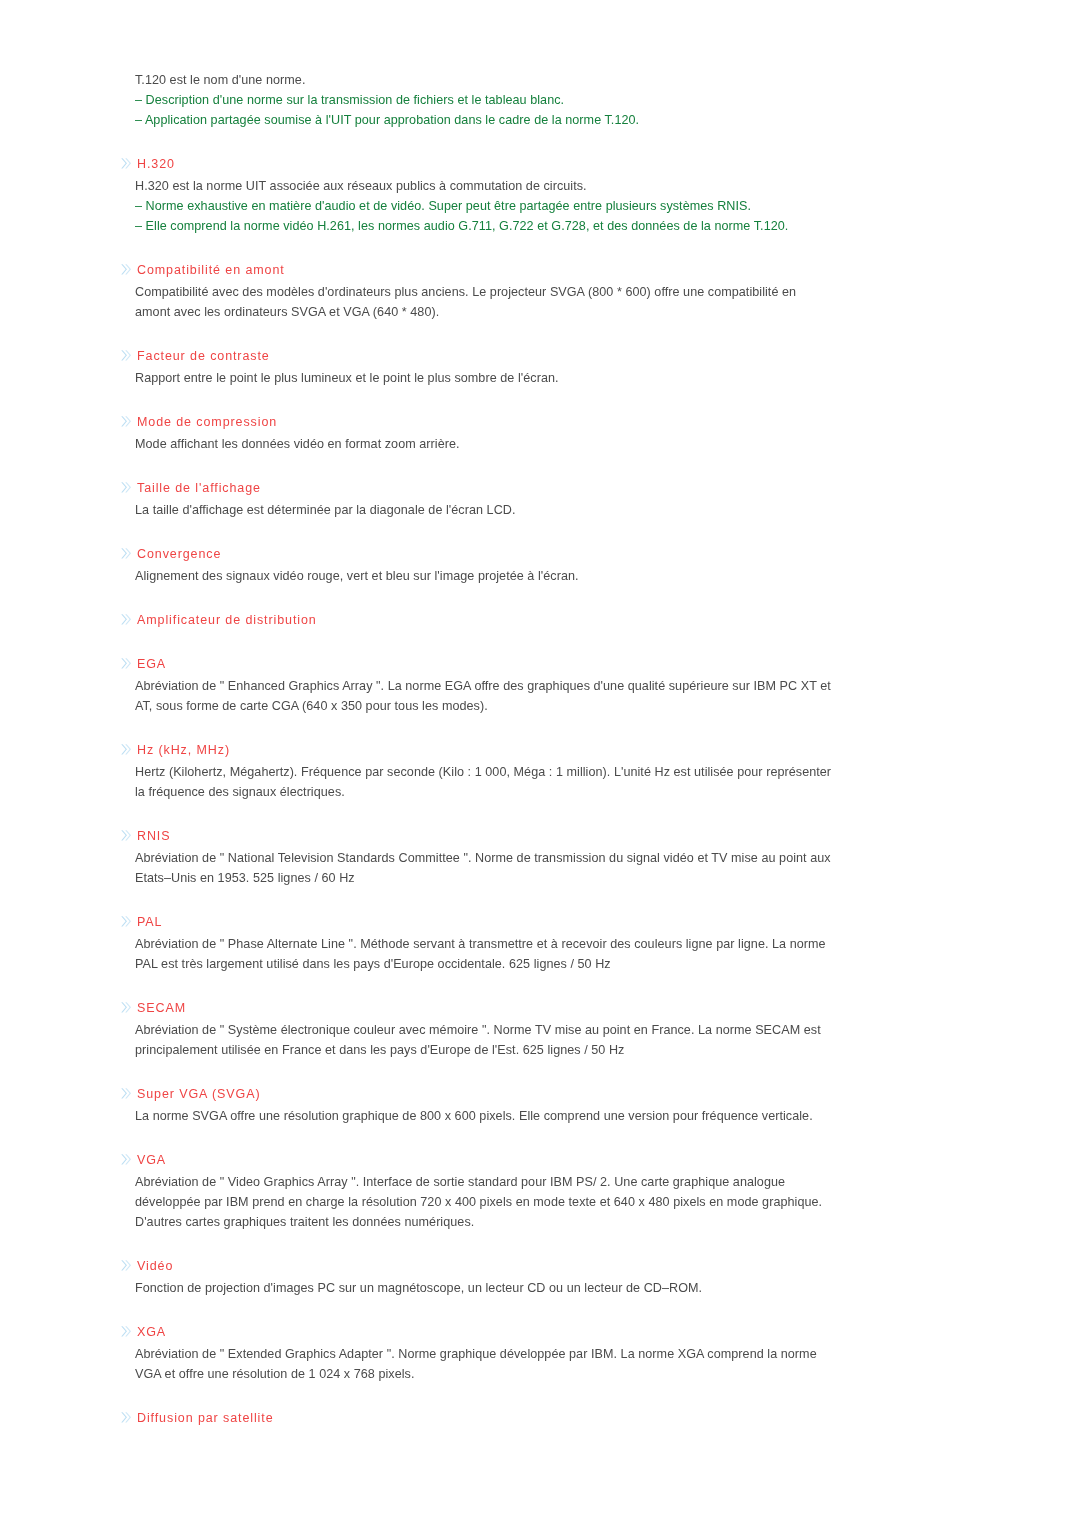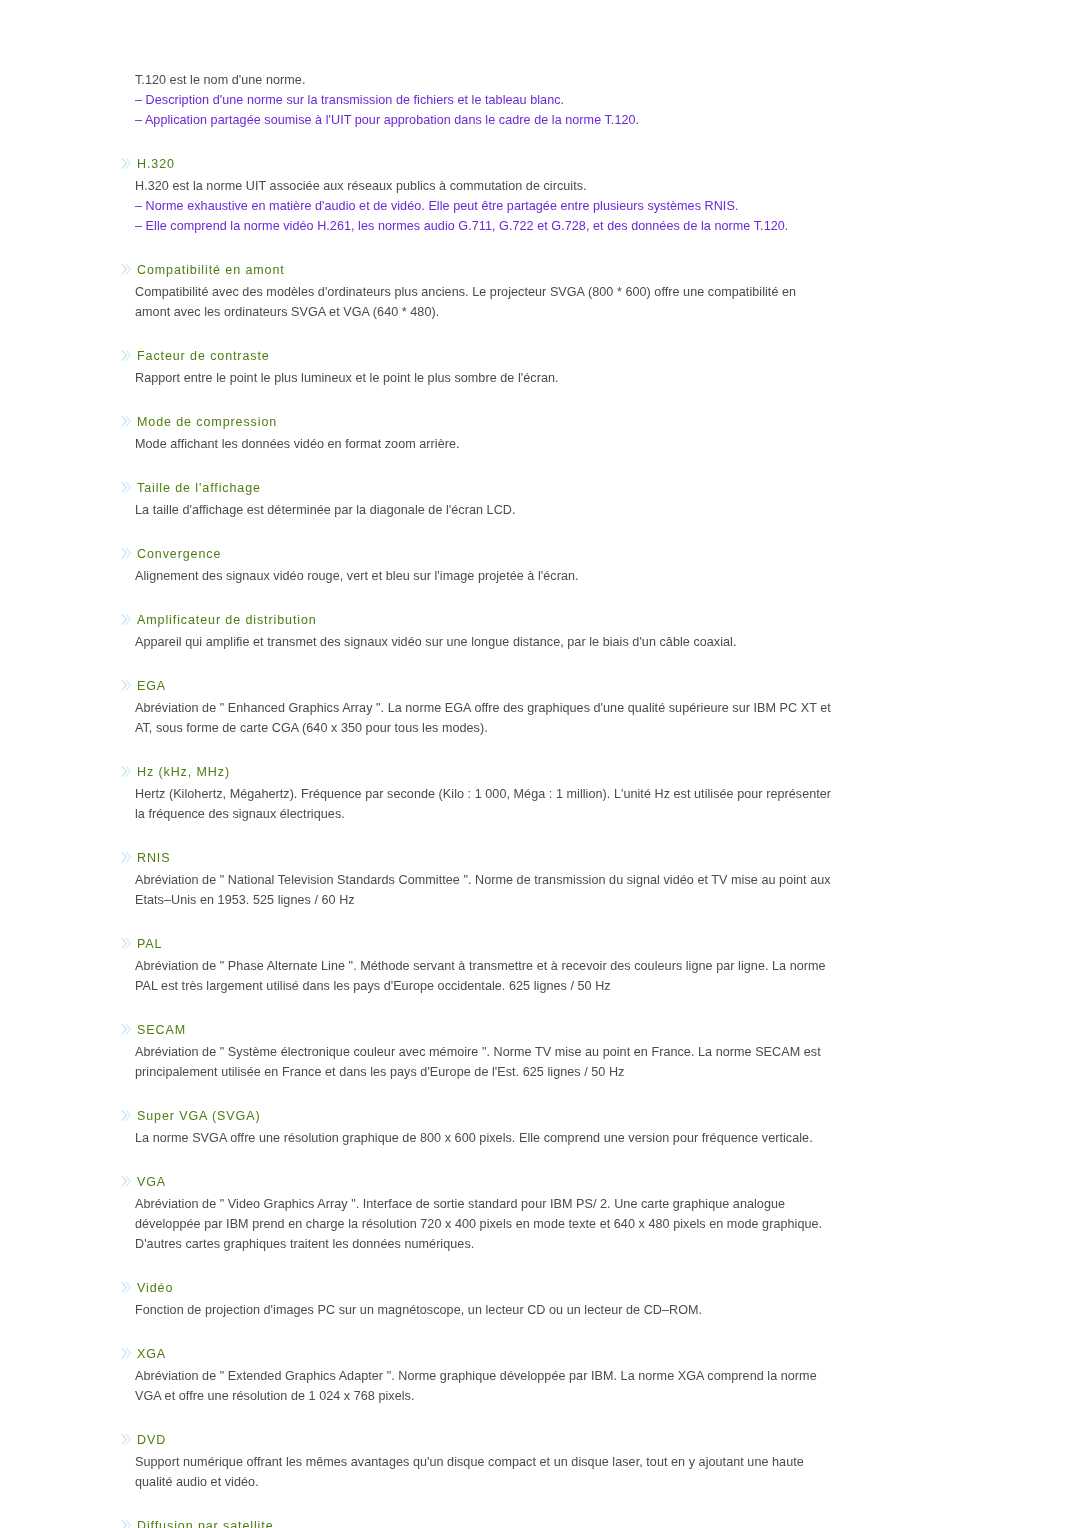--- a/index.html
+++ b/index.html
@@ -34,21 +34,21 @@
     margin-bottom: 24px;
   }
 
   .section {
     margin-bottom: 24px;
   }
 
   .heading {
     position: relative;
     padding-left: 17px;
-    color: #4d7c0f;
+    color: #ef4444;
     font-size: 12.5px;
     letter-spacing: 0.9px;
     line-height: 20px;
     margin: 0 0 2px 0;
     font-weight: normal;
     white-space: nowrap;
   }
 
   .heading .marker {
     position: absolute;
@@ -77,21 +77,21 @@
   .para {
     color: #4b4b4b;
     font-size: 12.6px;
     line-height: 20px;
     margin: 0;
     letter-spacing: 0.05px;
     text-align: left;
   }
 
   .dash-line {
-    color: #6d28d9;
+    color: #15803d;
     font-size: 12.6px;
     line-height: 20px;
     margin: 0;
     letter-spacing: 0.05px;
     text-indent: 0;
   }
 
   .intro .para,
   .intro .dash-line {
     line-height: 20px;
@@ -114,21 +114,21 @@
     <div id="sections-root">
         <div class="section">
           <div class="heading"><span class="marker">
               <svg width="12" height="13" viewBox="0 0 12 13" aria-hidden="true">
                 <path d="M1.2 1.2 L5.6 6.3 L1.2 11.4 L2.6 11.4 L7.0 6.3 L2.6 1.2 Z" fill="currentColor"></path>
                 <path d="M5.2 1.2 L9.6 6.3 L5.2 11.4 L6.6 11.4 L11.0 6.3 L6.6 1.2 Z" fill="currentColor" opacity="0.75"></path>
               </svg>
             </span><span class="heading-text">H.320</span></div>
           <div class="body-block">
             <p class="para">H.320 est la norme UIT associée aux réseaux publics à commutation de circuits.</p>
-            <p class="dash-line">– Norme exhaustive en matière d'audio et de vidéo. Elle peut être partagée entre plusieurs systèmes RNIS.</p>
+            <p class="dash-line">– Norme exhaustive en matière d'audio et de vidéo. Super peut être partagée entre plusieurs systèmes RNIS.</p>
             <p class="dash-line">– Elle comprend la norme vidéo H.261, les normes audio G.711, G.722 et G.728, et des données de la norme T.120.</p>
           </div>
         </div>
         <div class="section">
           <div class="heading"><span class="marker">
               <svg width="12" height="13" viewBox="0 0 12 13" aria-hidden="true">
                 <path d="M1.2 1.2 L5.6 6.3 L1.2 11.4 L2.6 11.4 L7.0 6.3 L2.6 1.2 Z" fill="currentColor"></path>
                 <path d="M5.2 1.2 L9.6 6.3 L5.2 11.4 L6.6 11.4 L11.0 6.3 L6.6 1.2 Z" fill="currentColor" opacity="0.75"></path>
               </svg>
             </span><span class="heading-text">Compatibilité en amont</span></div>
@@ -180,23 +180,20 @@
             <p class="para">Alignement des signaux vidéo rouge, vert et bleu sur l'image projetée à l'écran.</p>
           </div>
         </div>
         <div class="section">
           <div class="heading"><span class="marker">
               <svg width="12" height="13" viewBox="0 0 12 13" aria-hidden="true">
                 <path d="M1.2 1.2 L5.6 6.3 L1.2 11.4 L2.6 11.4 L7.0 6.3 L2.6 1.2 Z" fill="currentColor"></path>
                 <path d="M5.2 1.2 L9.6 6.3 L5.2 11.4 L6.6 11.4 L11.0 6.3 L6.6 1.2 Z" fill="currentColor" opacity="0.75"></path>
               </svg>
             </span><span class="heading-text">Amplificateur de distribution</span></div>
-          <div class="body-block">
-            <p class="para">Appareil qui amplifie et transmet des signaux vidéo sur une longue distance, par le biais d'un câble coaxial.</p>
-          </div>
         </div>
         <div class="section">
           <div class="heading"><span class="marker">
               <svg width="12" height="13" viewBox="0 0 12 13" aria-hidden="true">
                 <path d="M1.2 1.2 L5.6 6.3 L1.2 11.4 L2.6 11.4 L7.0 6.3 L2.6 1.2 Z" fill="currentColor"></path>
                 <path d="M5.2 1.2 L9.6 6.3 L5.2 11.4 L6.6 11.4 L11.0 6.3 L6.6 1.2 Z" fill="currentColor" opacity="0.75"></path>
               </svg>
             </span><span class="heading-text">EGA</span></div>
           <div class="body-block">
             <p class="para">Abréviation de " Enhanced Graphics Array ". La norme EGA offre des graphiques d'une qualité supérieure sur IBM PC XT et AT, sous forme de carte CGA (640 x 350 pour tous les modes).</p>
@@ -281,31 +278,20 @@
         </div>
         <div class="section">
           <div class="heading"><span class="marker">
               <svg width="12" height="13" viewBox="0 0 12 13" aria-hidden="true">
                 <path d="M1.2 1.2 L5.6 6.3 L1.2 11.4 L2.6 11.4 L7.0 6.3 L2.6 1.2 Z" fill="currentColor"></path>
                 <path d="M5.2 1.2 L9.6 6.3 L5.2 11.4 L6.6 11.4 L11.0 6.3 L6.6 1.2 Z" fill="currentColor" opacity="0.75"></path>
               </svg>
             </span><span class="heading-text">XGA</span></div>
           <div class="body-block">
             <p class="para">Abréviation de " Extended Graphics Adapter ". Norme graphique développée par IBM. La norme XGA comprend la norme VGA et offre une résolution de 1 024 x 768 pixels.</p>
-          </div>
-        </div>
-        <div class="section">
-          <div class="heading"><span class="marker">
-              <svg width="12" height="13" viewBox="0 0 12 13" aria-hidden="true">
-                <path d="M1.2 1.2 L5.6 6.3 L1.2 11.4 L2.6 11.4 L7.0 6.3 L2.6 1.2 Z" fill="currentColor"></path>
-                <path d="M5.2 1.2 L9.6 6.3 L5.2 11.4 L6.6 11.4 L11.0 6.3 L6.6 1.2 Z" fill="currentColor" opacity="0.75"></path>
-              </svg>
-            </span><span class="heading-text">DVD</span></div>
-          <div class="body-block">
-            <p class="para">Support numérique offrant les mêmes avantages qu'un disque compact et un disque laser, tout en y ajoutant une haute qualité audio et vidéo.</p>
           </div>
         </div>
         <div class="section">
           <div class="heading"><span class="marker">
               <svg width="12" height="13" viewBox="0 0 12 13" aria-hidden="true">
                 <path d="M1.2 1.2 L5.6 6.3 L1.2 11.4 L2.6 11.4 L7.0 6.3 L2.6 1.2 Z" fill="currentColor"></path>
                 <path d="M5.2 1.2 L9.6 6.3 L5.2 11.4 L6.6 11.4 L11.0 6.3 L6.6 1.2 Z" fill="currentColor" opacity="0.75"></path>
               </svg>
             </span><span class="heading-text">Diffusion par satellite</span></div>
         </div>

